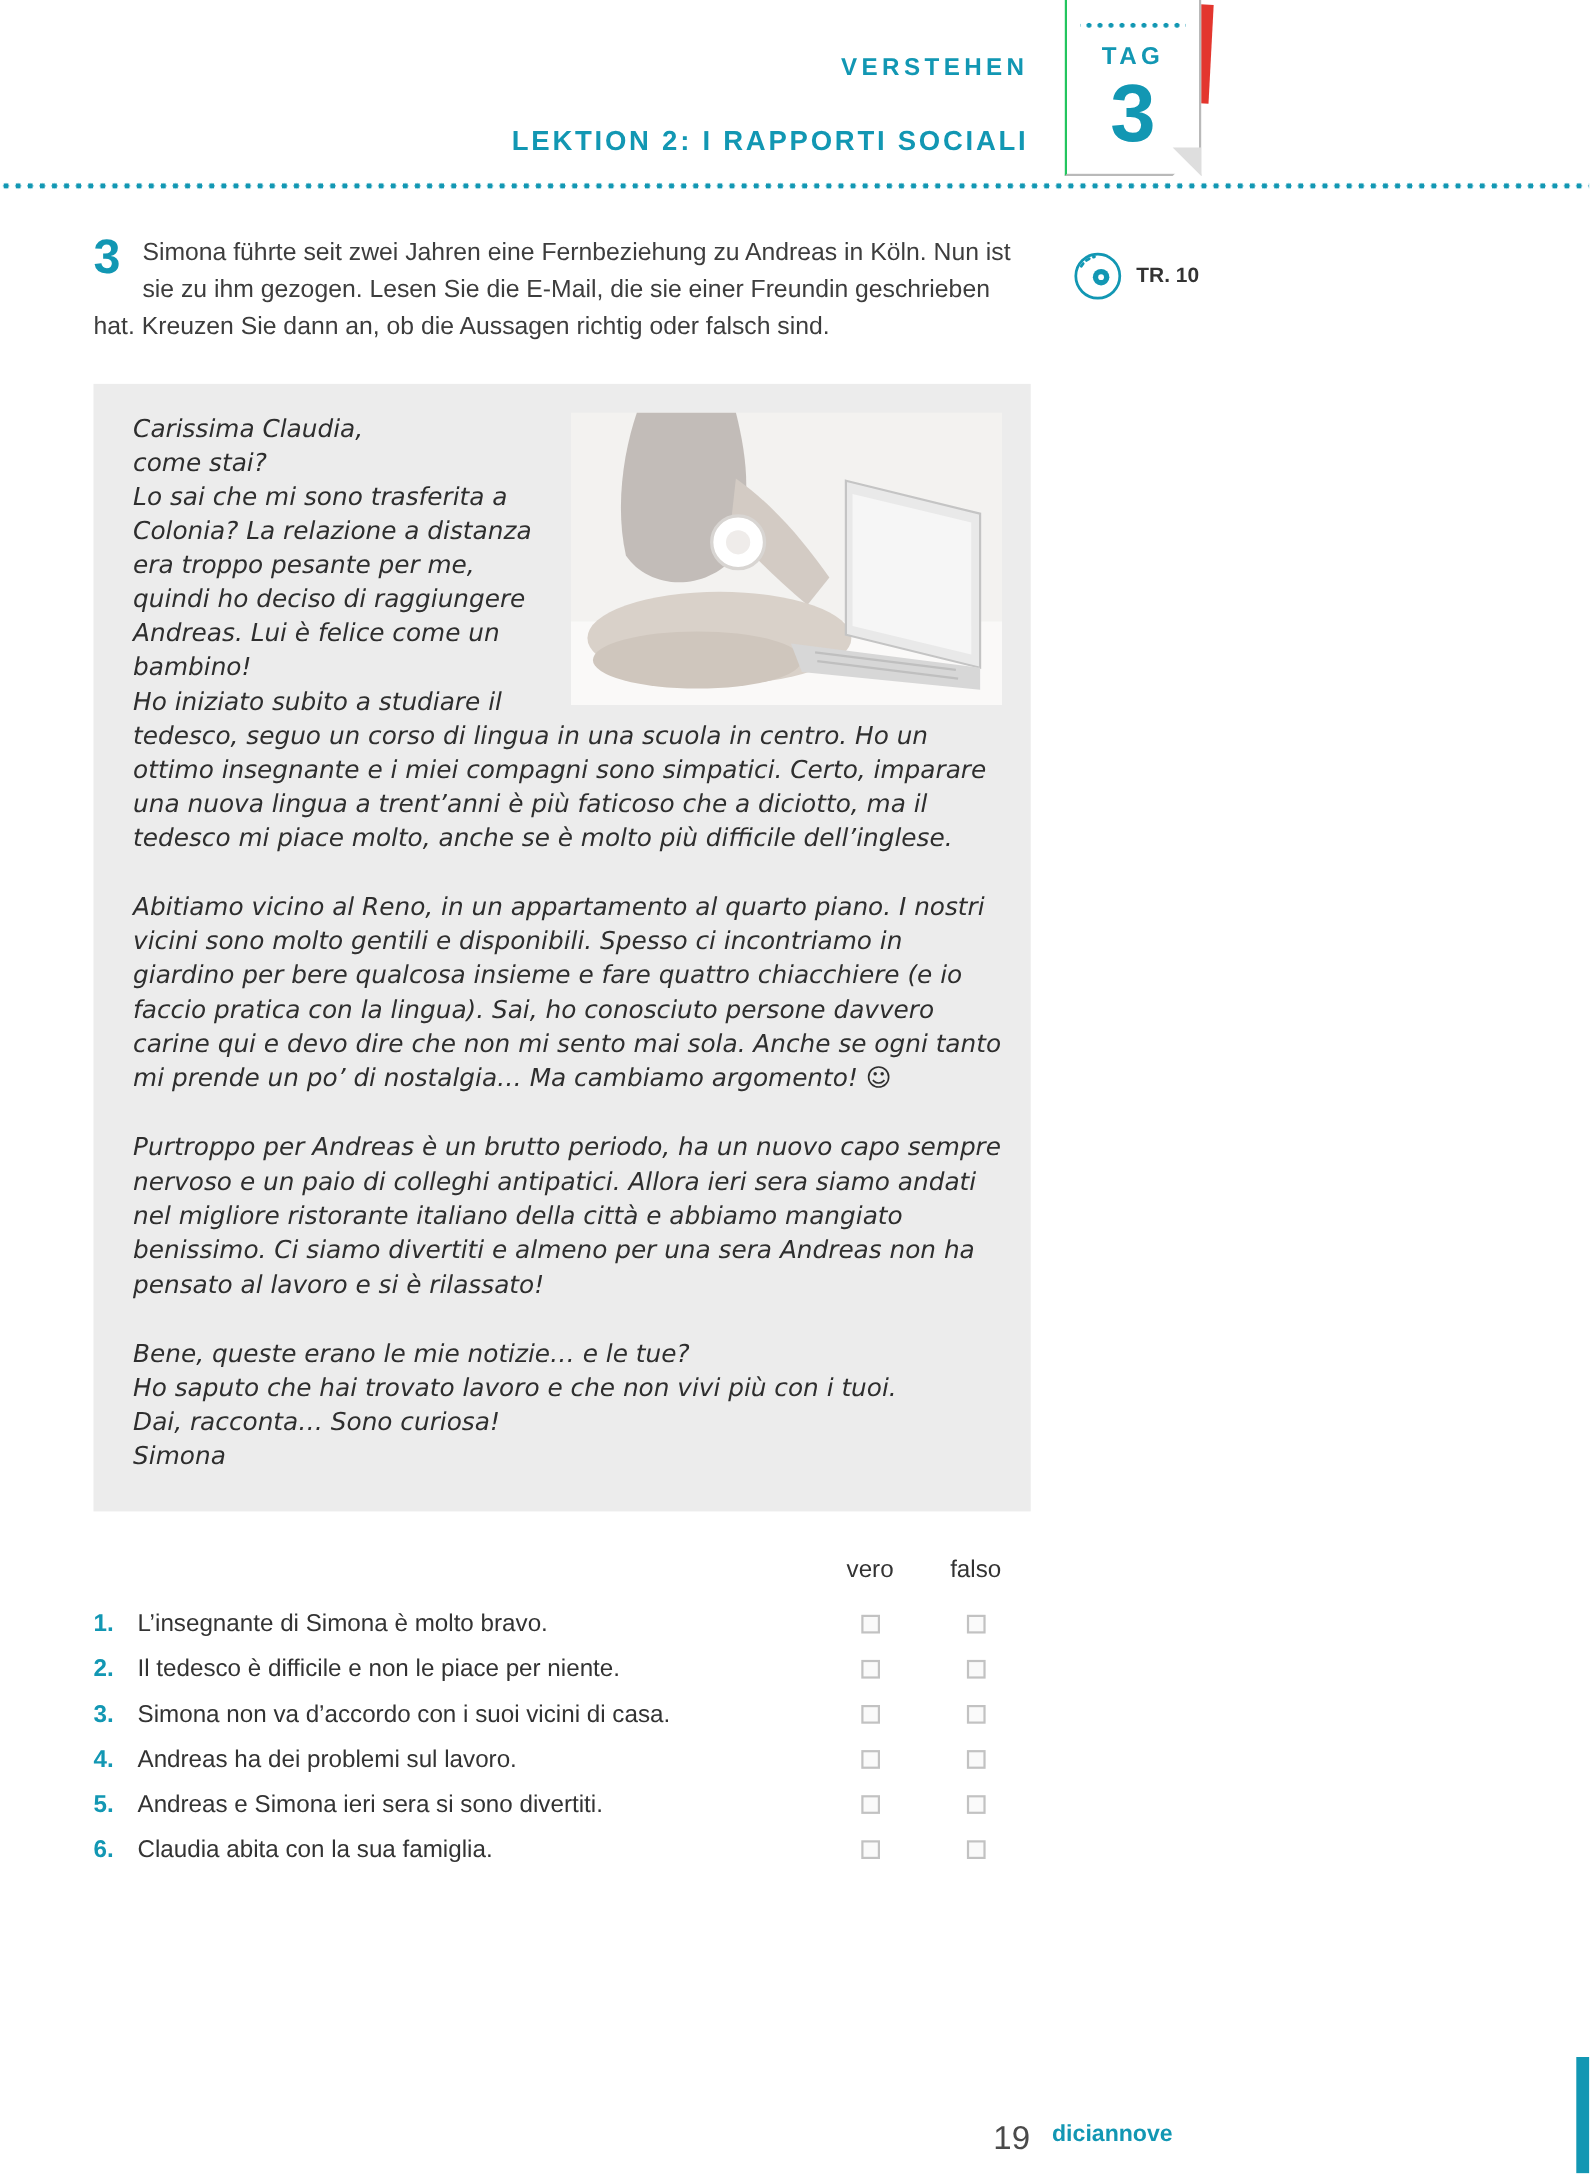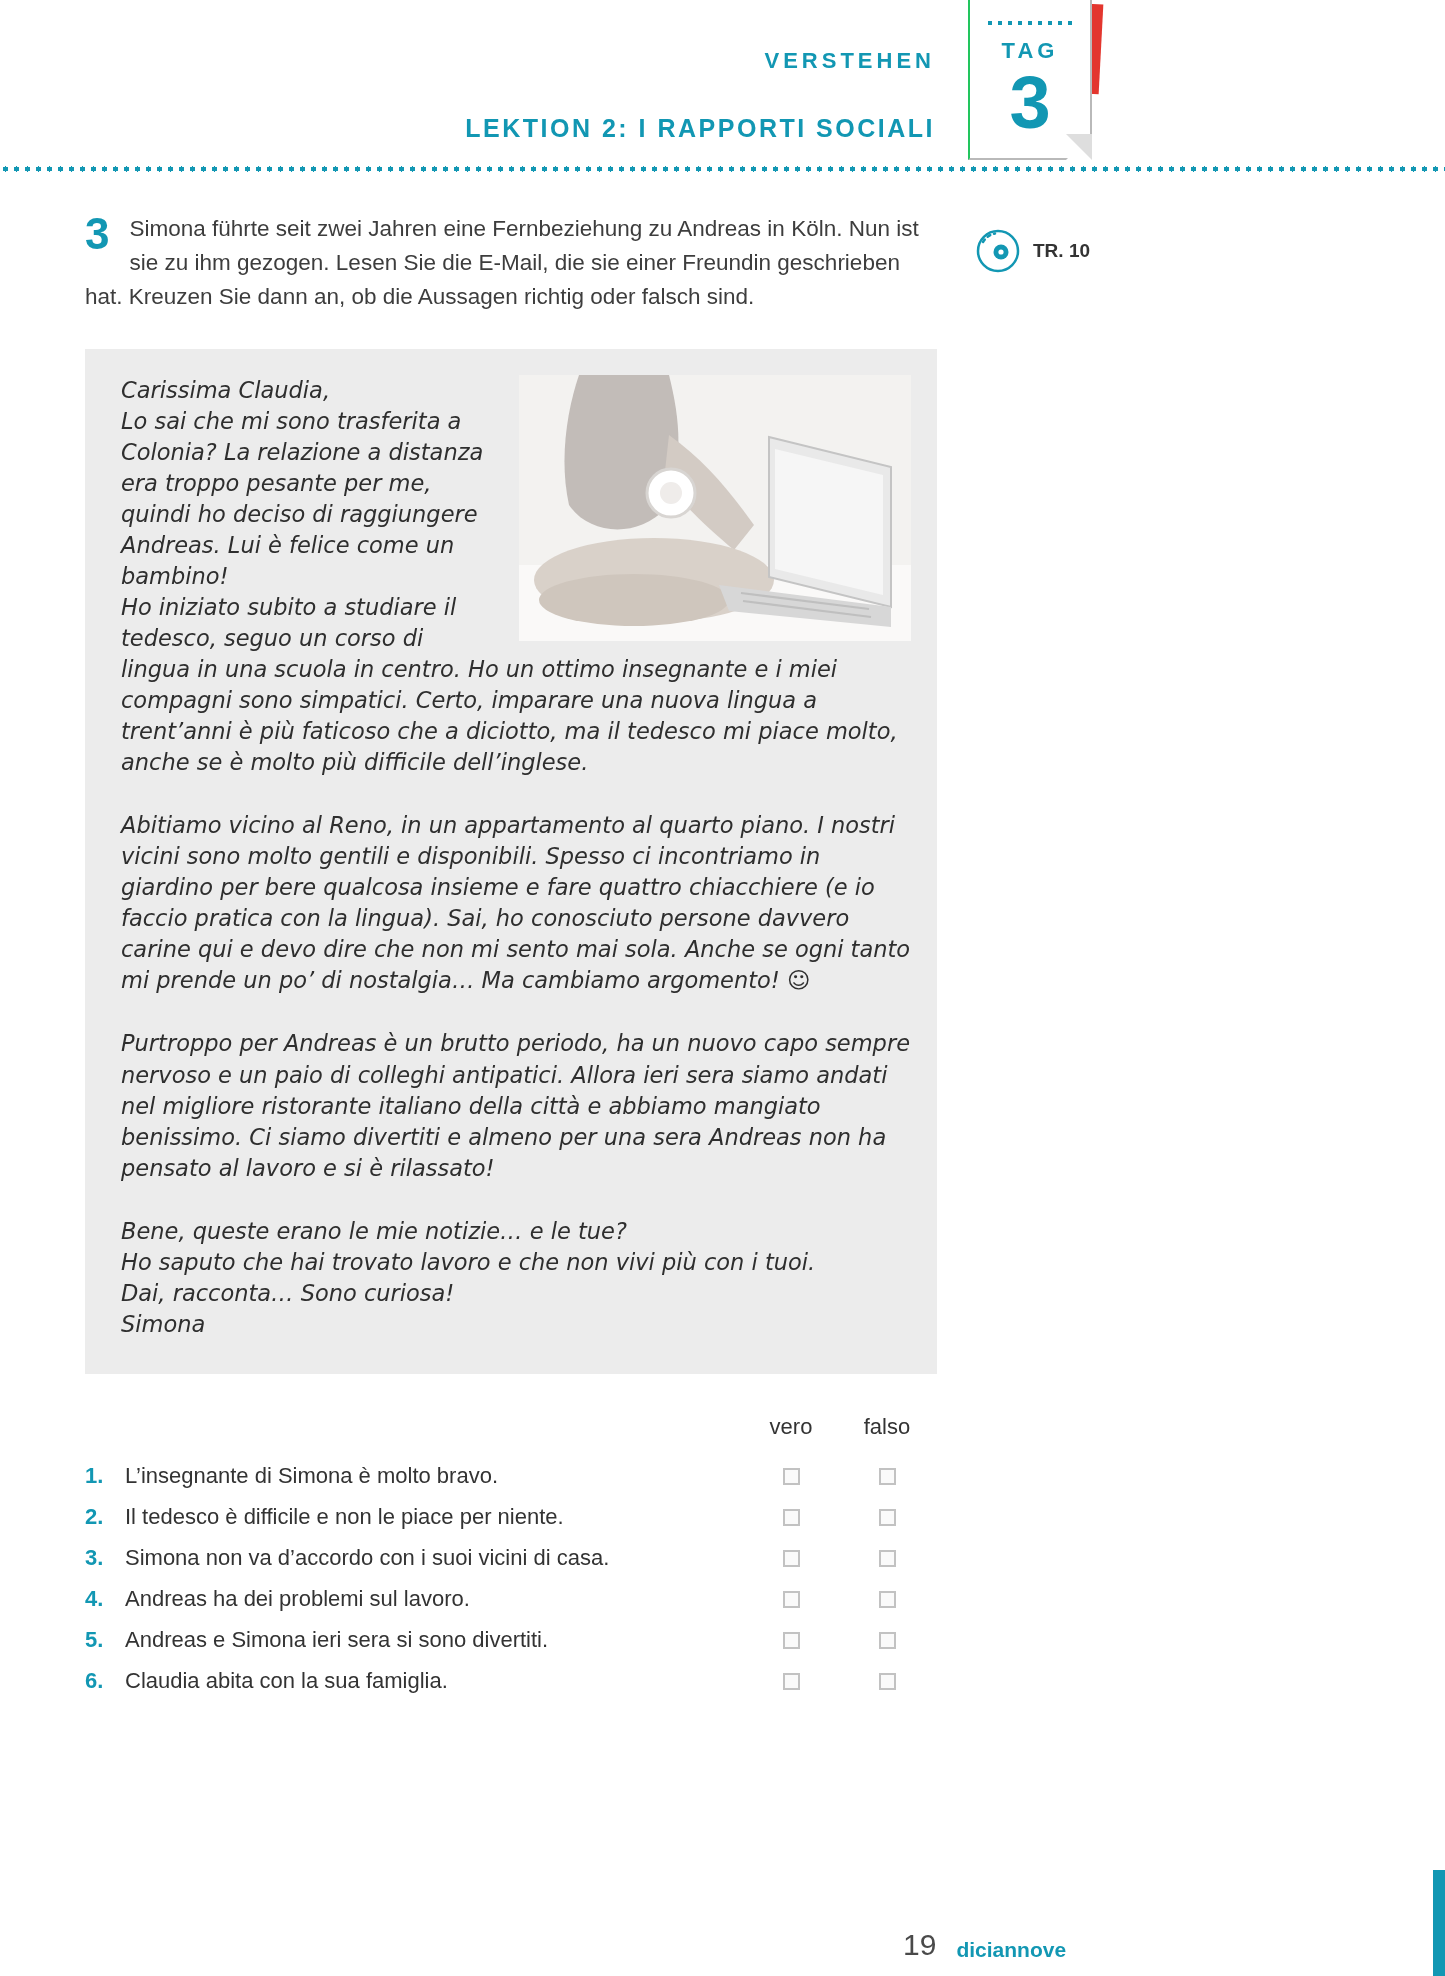--- a/index.html
+++ b/index.html
@@ -48,21 +48,21 @@
   .quiz-head { display:flex; align-items:center; margin-bottom:16px; }
   .quiz-head .spacer { flex:1; }
   .quiz-col { width:96px; text-align:center; font-size:22px; color:#333; }
   .quiz-row { display:flex; align-items:center; height:41px; }
   .q-num { width:40px; color:#1297b3; font-weight:bold; font-size:22px; }
   .q-text { flex:1; font-size:22px; color:#333; }
   .cb-col { width:96px; display:flex; justify-content:center; }
   .checkbox { width:17px; height:17px; border:2px solid #c2c2c2; background:#fafafa; }
 
   
-  .footer { position:absolute; left:903px; bottom:14px; display:flex; align-items:flex-end; gap:20px; }
+  .footer { position:absolute; left:903px; bottom:14px; display:flex; align-items:flex-start; gap:20px; }
   .page-num { font-size:30px; color:#4a4a4a; }
   .page-word { color:#1297b3; font-weight:bold; font-size:21px; }
   .edge-bar { position:absolute; right:0; bottom:0; width:12px; height:106px; background:#1297b3; }
 </style>
 </head>
 <body>
 
 <div class="page">
 
   <div class="hdr-text">
@@ -116,20 +116,21 @@
         <polygon points="256,74 364,100 364,220 256,194" fill="#f6f6f6"></polygon>
         <polygon points="200,210 372,232 372,252 210,236" fill="#d7d7d7"></polygon>
         <g stroke="#bfbfbf" stroke-width="2">
           <line x1="222" y1="218" x2="350" y2="234"></line>
           <line x1="224" y1="226" x2="352" y2="242"></line>
         </g>
       </svg>
     </div>
     <div class="email-text">
       <p>Carissima Claudia,</p>
+      <p>come stai?</p>
       <p>Lo sai che mi sono trasferita a Colonia? La relazione a distanza era troppo pesante per me, quindi ho deciso di raggiungere Andreas. Lui è felice come un bambino!</p>
       <p>Ho iniziato subito a studiare il tedesco, seguo un corso di lingua in una scuola in centro. Ho un ottimo insegnante e i miei compagni sono simpatici. Certo, imparare una nuova lingua a trent’anni è più faticoso che a diciotto, ma il tedesco mi piace molto, anche se è molto più difficile dell’inglese.</p>
       <p class="gap">Abitiamo vicino al Reno, in un appartamento al quarto piano. I nostri vicini sono molto gentili e disponibili. Spesso ci incontriamo in giardino per bere qualcosa insieme e fare quattro chiacchiere (e io faccio pratica con la lingua). Sai, ho conosciuto persone davvero carine qui e devo dire che non mi sento mai sola. Anche se ogni tanto mi prende un po’ di nostalgia… Ma cambiamo argomento! ☺</p>
       <p class="gap">Purtroppo per Andreas è un brutto periodo, ha un nuovo capo sempre nervoso e un paio di colleghi antipatici. Allora ieri sera siamo andati nel migliore ristorante italiano della città e abbiamo mangiato benissimo. Ci siamo divertiti e almeno per una sera Andreas non ha pensato al lavoro e si è rilassato!</p>
       <p class="gap">Bene, queste erano le mie notizie… e le tue?</p>
       <p>Ho saputo che hai trovato lavoro e che non vivi più con i tuoi.</p>
       <p>Dai, racconta… Sono curiosa!</p>
       <p>Simona</p>
     </div>
   </div>

